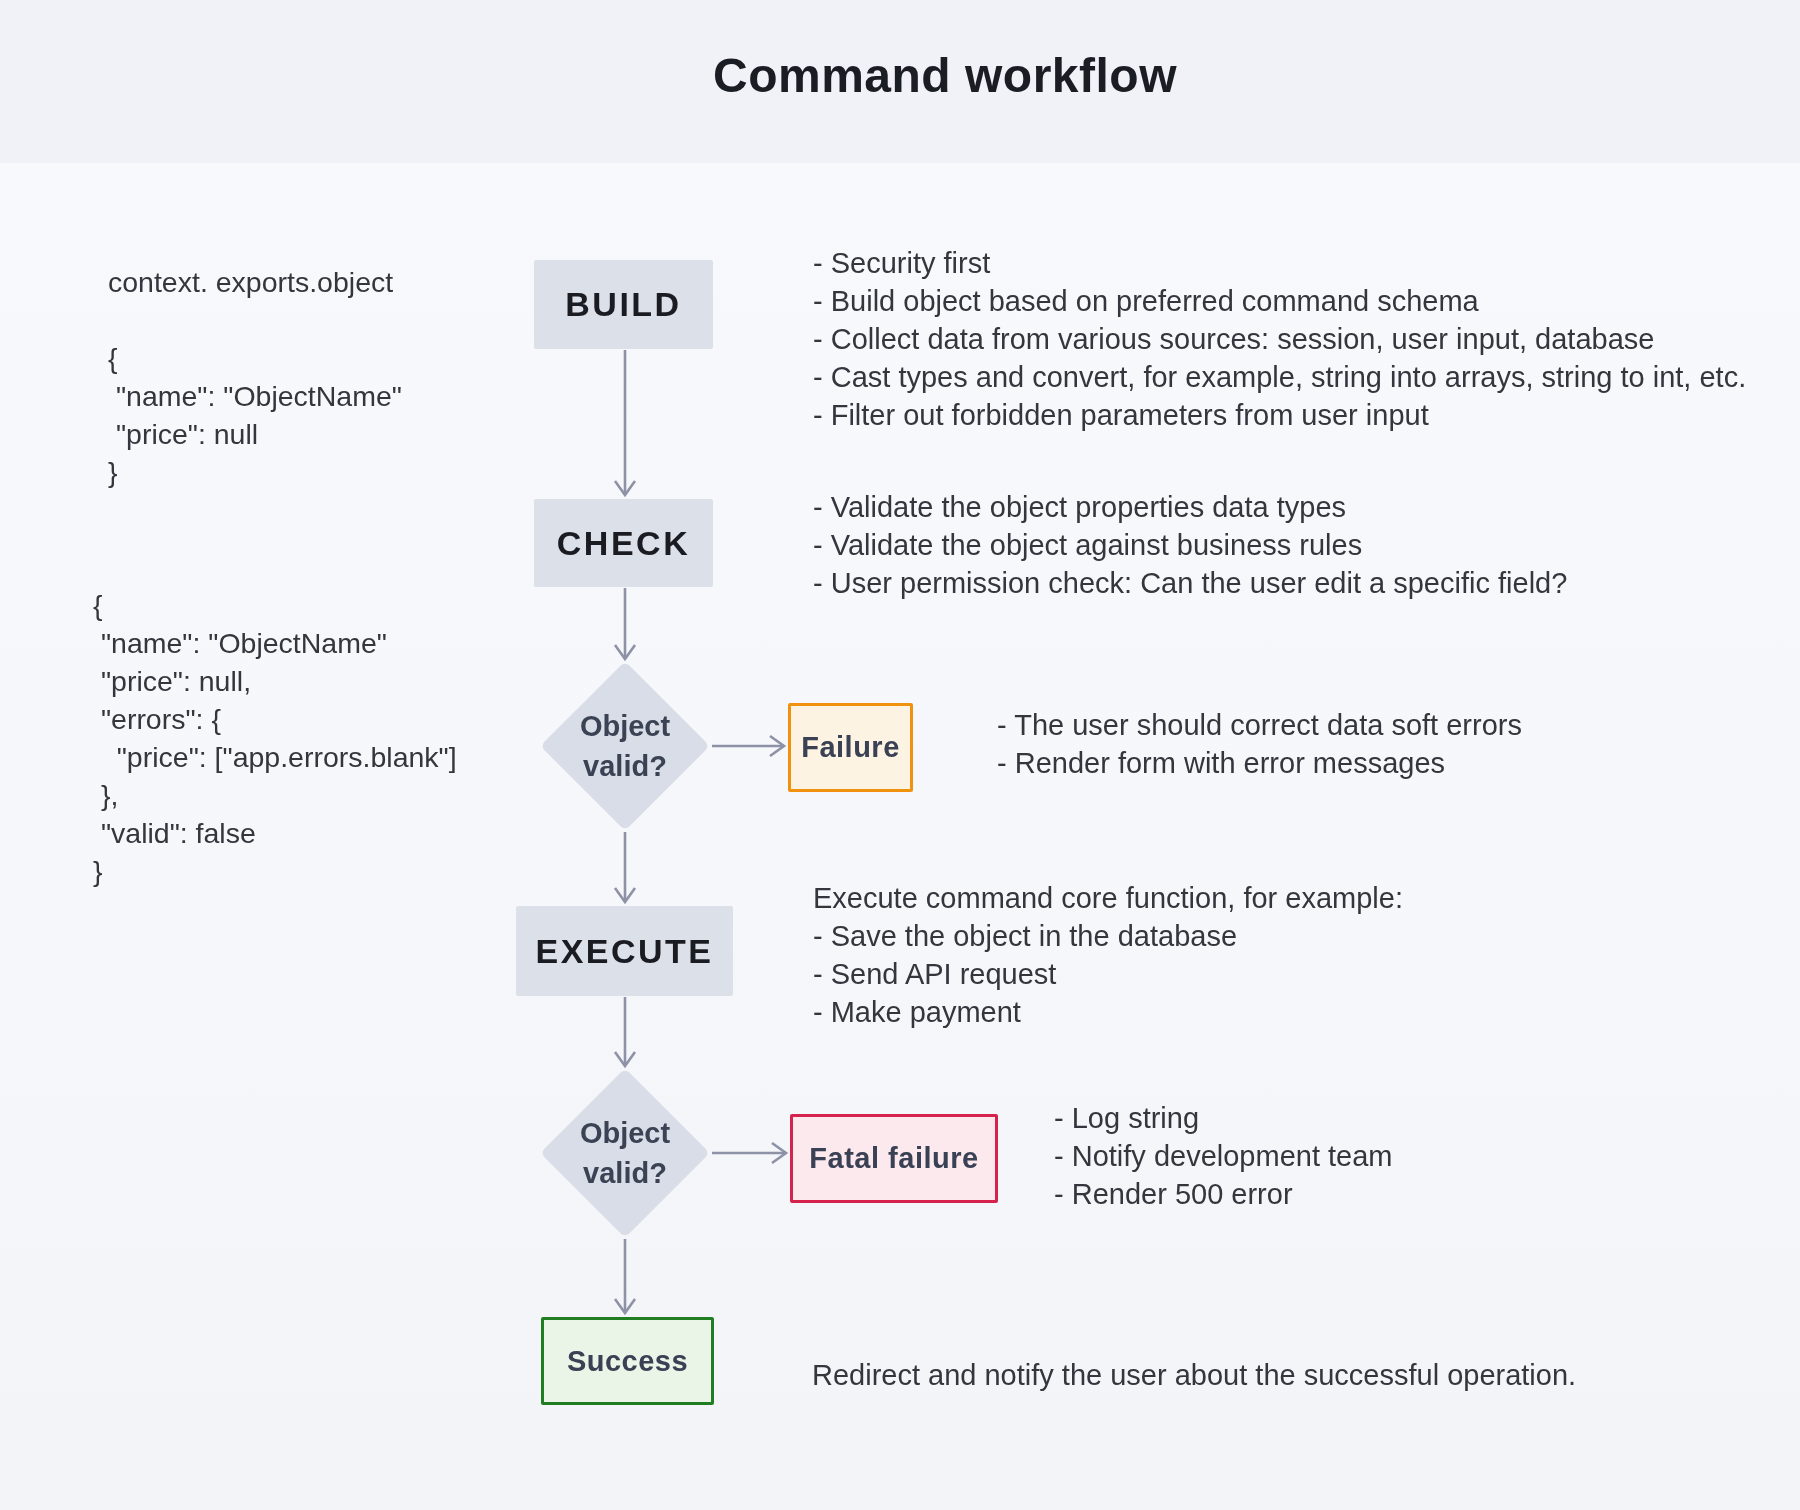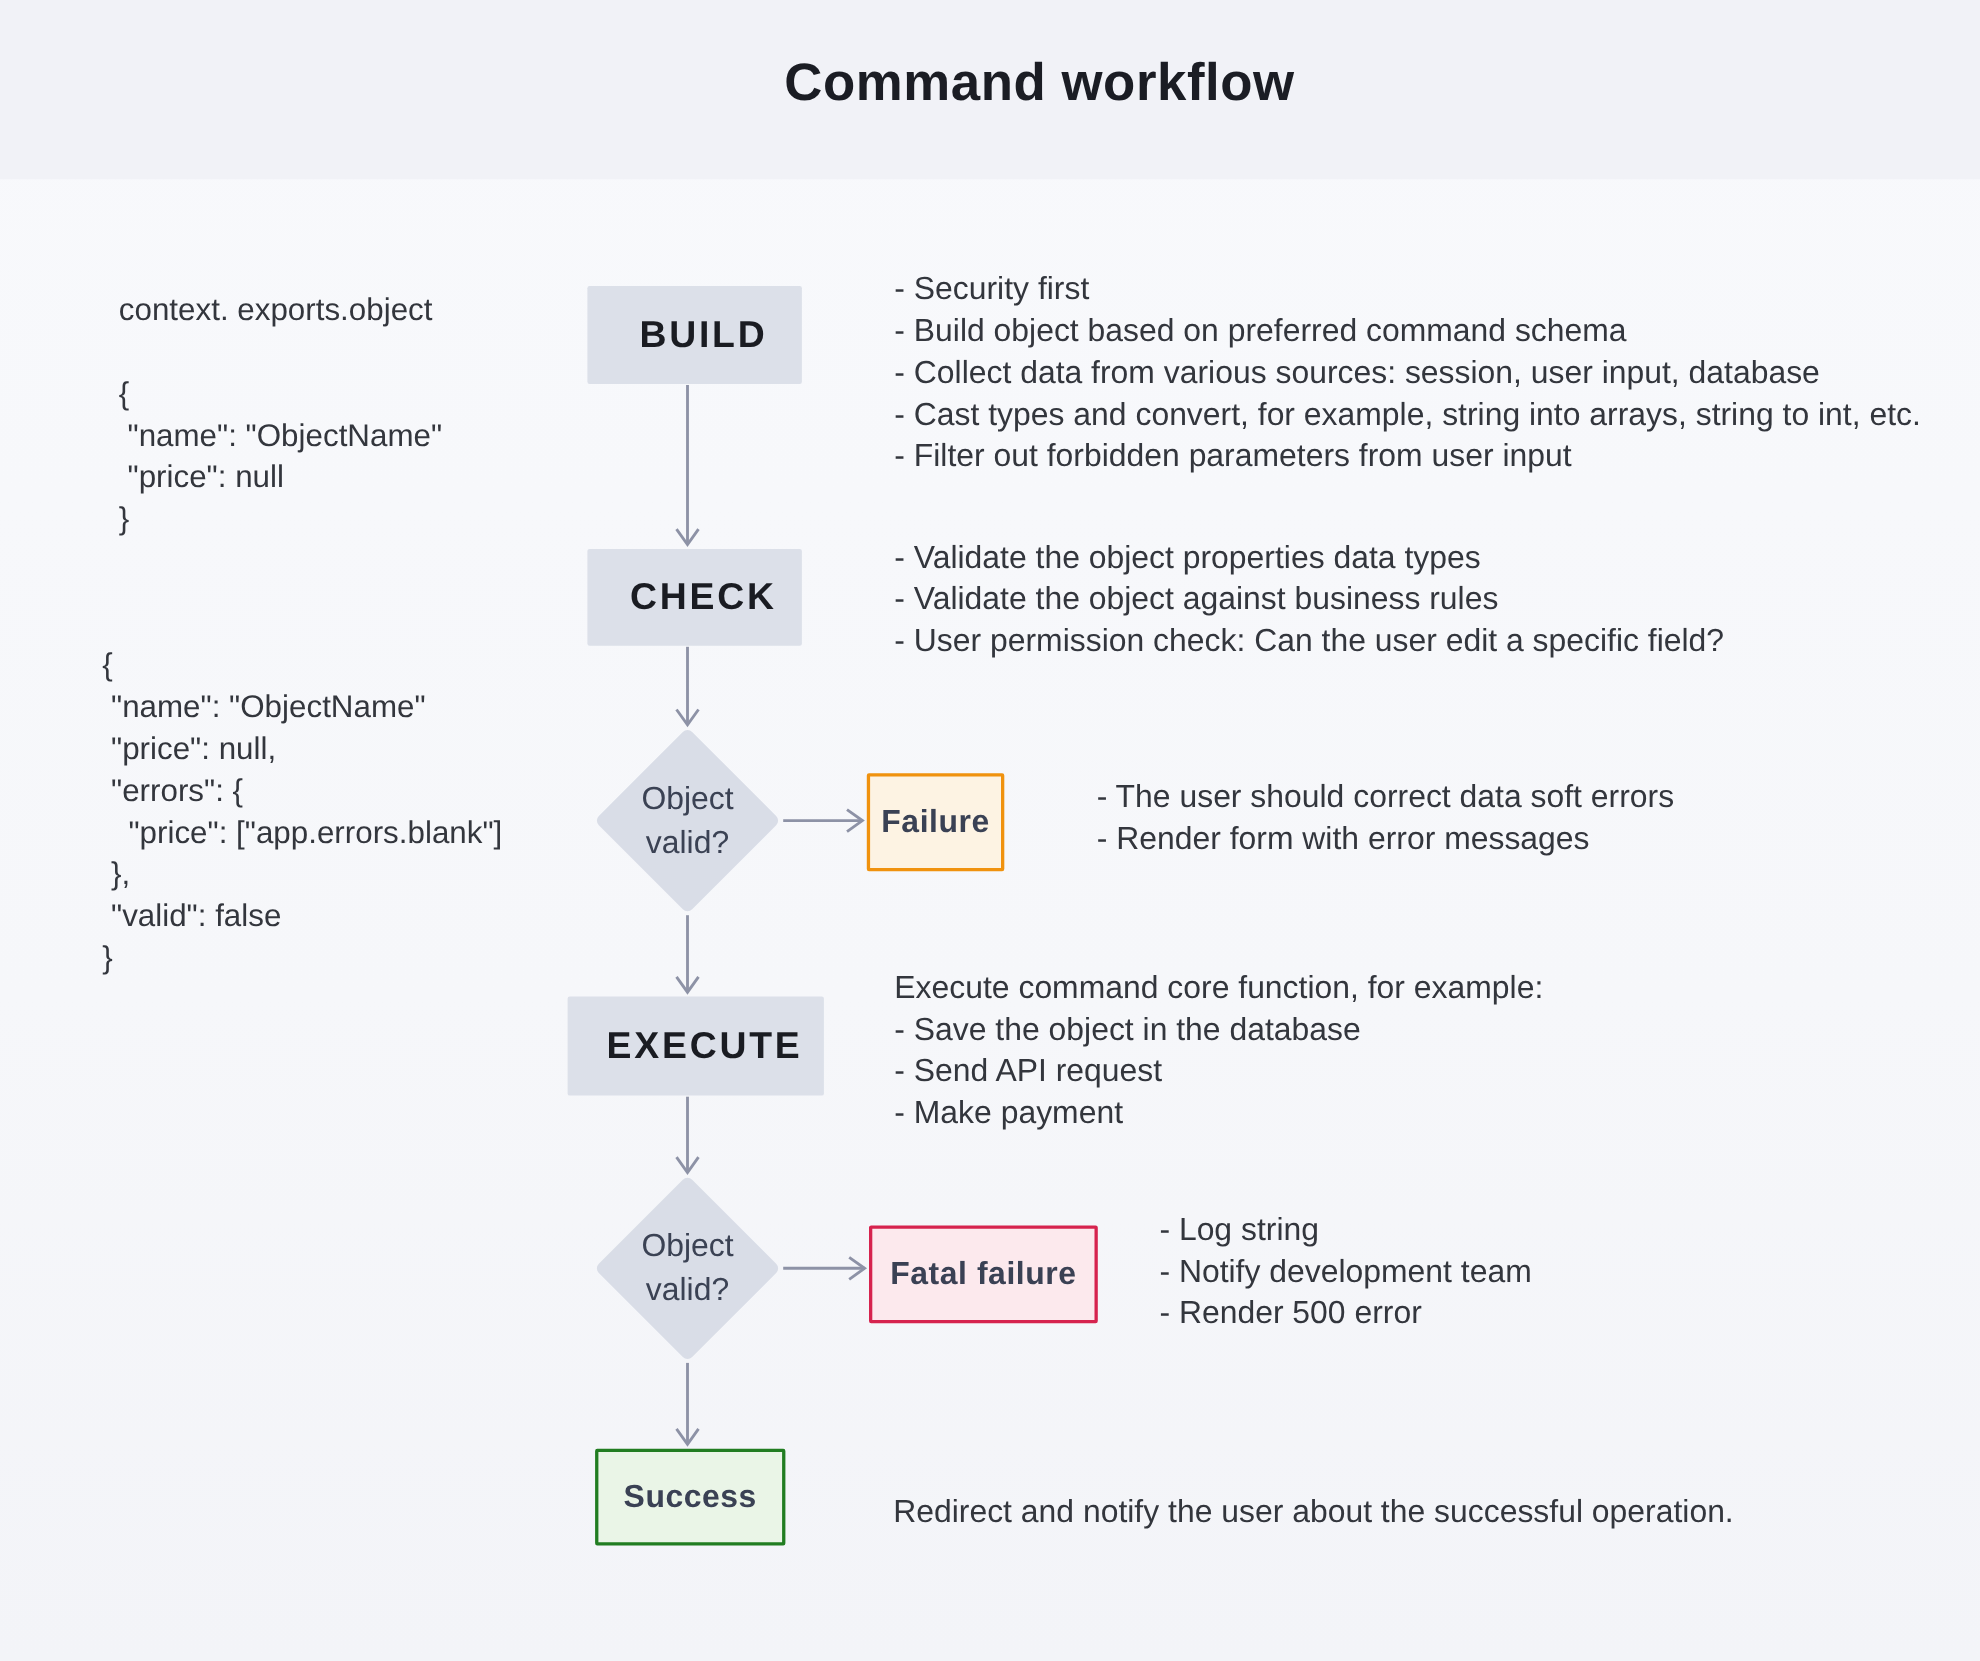--- a/index.html
+++ b/index.html
@@ -22,35 +22,35 @@
   .code{
     position:absolute;margin:0;white-space:pre;
     font-family:"Liberation Sans","DejaVu Sans",sans-serif;
     font-size:28.5px;line-height:38px;color:#33363d;font-weight:400;
   }
   .code-1{left:108px;top:263px;}
   .code-2{left:93px;top:586px;}
   .node{
     position:absolute;display:flex;align-items:center;justify-content:center;
     background:#dce0e9;border-radius:2px;
-    font-size:34px;font-weight:700;letter-spacing:2.5px;color:#1a1c22;padding-left:16px;
+    font-size:34px;font-weight:700;letter-spacing:2.5px;color:#1a1c22;
   }
   .node-build{left:534px;top:260px;width:179px;height:89px;}
   .node-check{left:534px;top:499px;width:179px;height:88px;}
   .node-execute{left:516px;top:906px;width:217px;height:90px;}
   .diamond-shape{
     position:absolute;width:120px;height:120px;background:#d9dde7;
     transform:rotate(45deg);border-radius:6px;
   }
   .diamond-1{left:565px;top:686px;}
   .diamond-2{left:565px;top:1093px;}
   .diamond-label{
     position:absolute;width:170px;height:170px;
     display:flex;flex-direction:column;align-items:center;justify-content:center;
-    font-size:29px;font-weight:400;line-height:40px;color:#3b4254;text-align:center;
+    font-size:29px;font-weight:700;line-height:40px;color:#3b4254;text-align:center;
   }
   .diamond-label-1{left:540px;top:661px;}
   .diamond-label-2{left:540px;top:1068px;}
   .outcome{
     position:absolute;display:flex;align-items:center;justify-content:center;
     box-sizing:border-box;border-radius:2px;
     font-size:29px;font-weight:700;color:#3a4154;letter-spacing:0.5px;
   }
   .outcome-failure{
     left:788px;top:703px;width:125px;height:89px;

